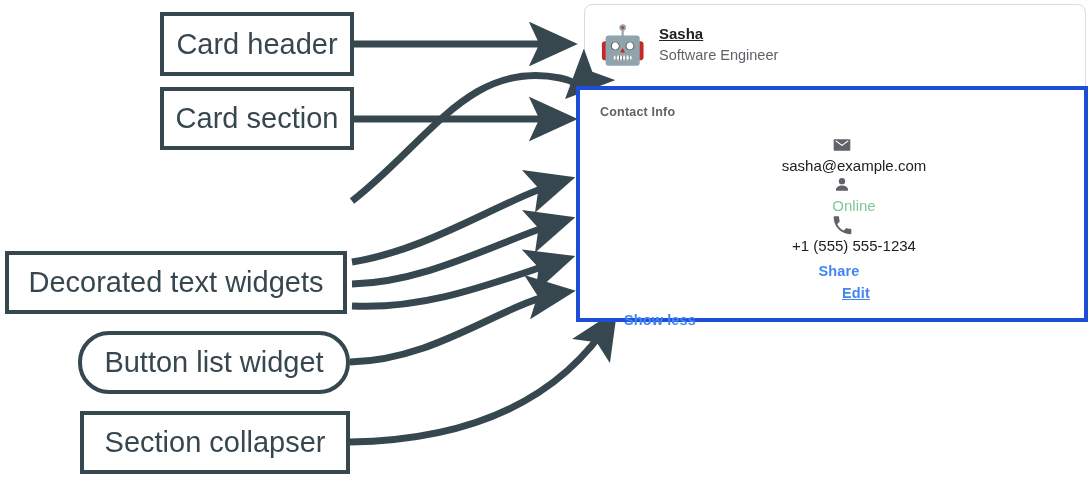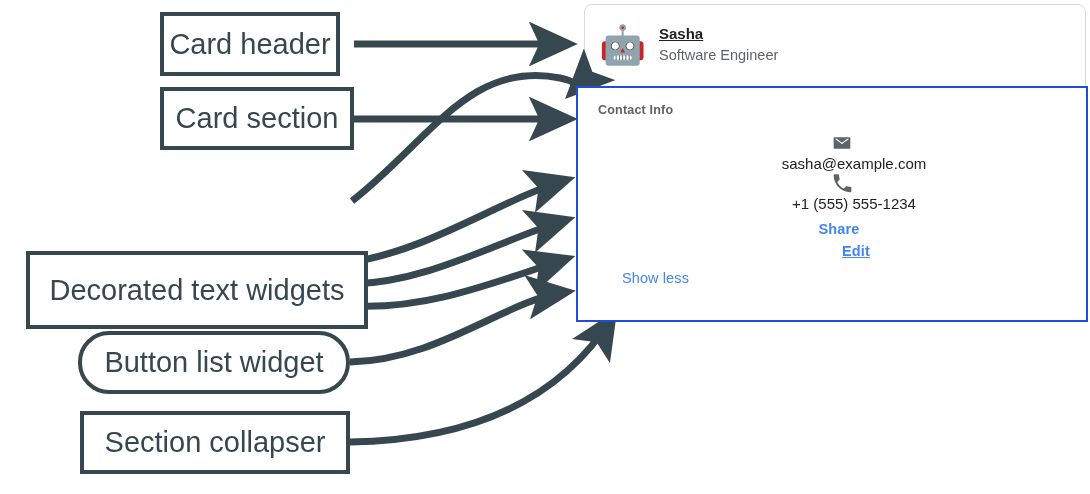--- a/index.html
+++ b/index.html
@@ -95,21 +95,21 @@
   }
 
   
   #card-section {
     position: absolute;
     left: 576px;
     top: 86px;
     width: 512px;
     height: 236px;
     box-sizing: border-box;
-    border: 2px solid #1d4ed8;
+    border: 4px solid #1d4ed8;
     background: #ffffff;
     z-index: 25;
   }
   .section-inner {
     padding: 14px 0 0 20px;
   }
   .section-header {
     font-size: 12.5px;
     font-weight: bold;
     color: #5f6368;
@@ -155,42 +155,42 @@
     cursor: pointer;
     background: none;
     border: none;
     font-family: "Liberation Sans", sans-serif;
     letter-spacing: 0.1px;
   }
   .collapser {
     margin-top: 8px;
     margin-left: 24px;
     font-size: 14.5px;
-    font-weight: normal;
+    font-weight: bold;
     color: #4285f4;
     cursor: pointer;
     display: inline-block;
     letter-spacing: 0.1px;
   }
 </style>
 </head>
 <body>
 
 <div id="stage">
 
-  <div class="callout" style="left:160px; top:12px; width:180px; height:64px;">
+  <div class="callout" style="left:160px; top:12px; width:194px; height:64px;">
     <span>Card header</span>
   </div>
 
   <div class="callout" style="left:160px; top:87px; width:194px; height:63px;">
     <span>Card section</span>
   </div>
 
 
-  <div class="callout" style="left:26px; top:251px; width:342px; height:78px;">
+  <div class="callout" style="left:5px; top:251px; width:342px; height:63px;">
     <span>Decorated text widgets</span>
   </div>
 
   <div class="callout" style="left:78px; top:331px; width:272px; height:63px;border-radius:31px;">
     <span>Button list widget</span>
   </div>
 
   <div class="callout" style="left:80px; top:411px; width:270px; height:63px;">
     <span>Section collapser</span>
   </div>
@@ -240,20 +240,29 @@
           <svg width="20" height="20" viewBox="0 0 24 24" aria-hidden="true">
             <path fill="#5f6368" d="M3.2 5h17.6c.66 0 1.2.54 1.2 1.2v11.6c0 .66-.54 1.2-1.2 1.2H3.2c-.66 0-1.2-.54-1.2-1.2V6.2C2 5.54 2.54 5 3.2 5z"></path>
             <path fill="#ffffff" d="M4.4 7.6L12 13.2l7.6-5.6v-.9l-7.6 5.6L4.4 6.7z"></path>
             <path fill="#ffffff" d="M4.1 7.2L12 13l7.9-5.8-.9-.7L12 11.7 5 6.5z"></path>
           </svg>
         </span>
         <span class="dtext-label">sasha@example.com</span>
       </div>
 
       
+      <div class="dtext-row">
+        <span class="dtext-icon">
+          <svg width="20" height="20" viewBox="0 0 24 24" aria-hidden="true">
+            <circle cx="12" cy="7.4" r="3.8" fill="#5f6368"></circle>
+            <path fill="#5f6368" d="M12 12.6c-4 0-7.2 2.1-7.2 4.7v1.6h14.4v-1.6c0-2.6-3.2-4.7-7.2-4.7z"></path>
+          </svg>
+        </span>
+        <span class="dtext-label status-online">Online</span>
+      </div>
 
       
       <div class="dtext-row">
         <span class="dtext-icon">
           <svg width="20" height="20" viewBox="0 0 24 24" aria-hidden="true">
             <path fill="#5f6368" d="M6.6 10.8c1.7 3.3 4.4 6 7.7 7.7l2.6-2.6c.33-.33.8-.43 1.2-.3 1.3.43 2.7.67 4.1.67.66 0 1.2.54 1.2 1.2v4.1c0 .66-.54 1.2-1.2 1.2C11.3 22.8 2.2 13.7 2.2 2.5c0-.66.54-1.2 1.2-1.2h4.1c.66 0 1.2.54 1.2 1.2 0 1.43.23 2.8.67 4.1.13.4.03.87-.3 1.2z" transform="translate(-0.2,0.2)"></path>
           </svg>
         </span>
         <span class="dtext-label">+1 (555) 555-1234</span>
       </div>

